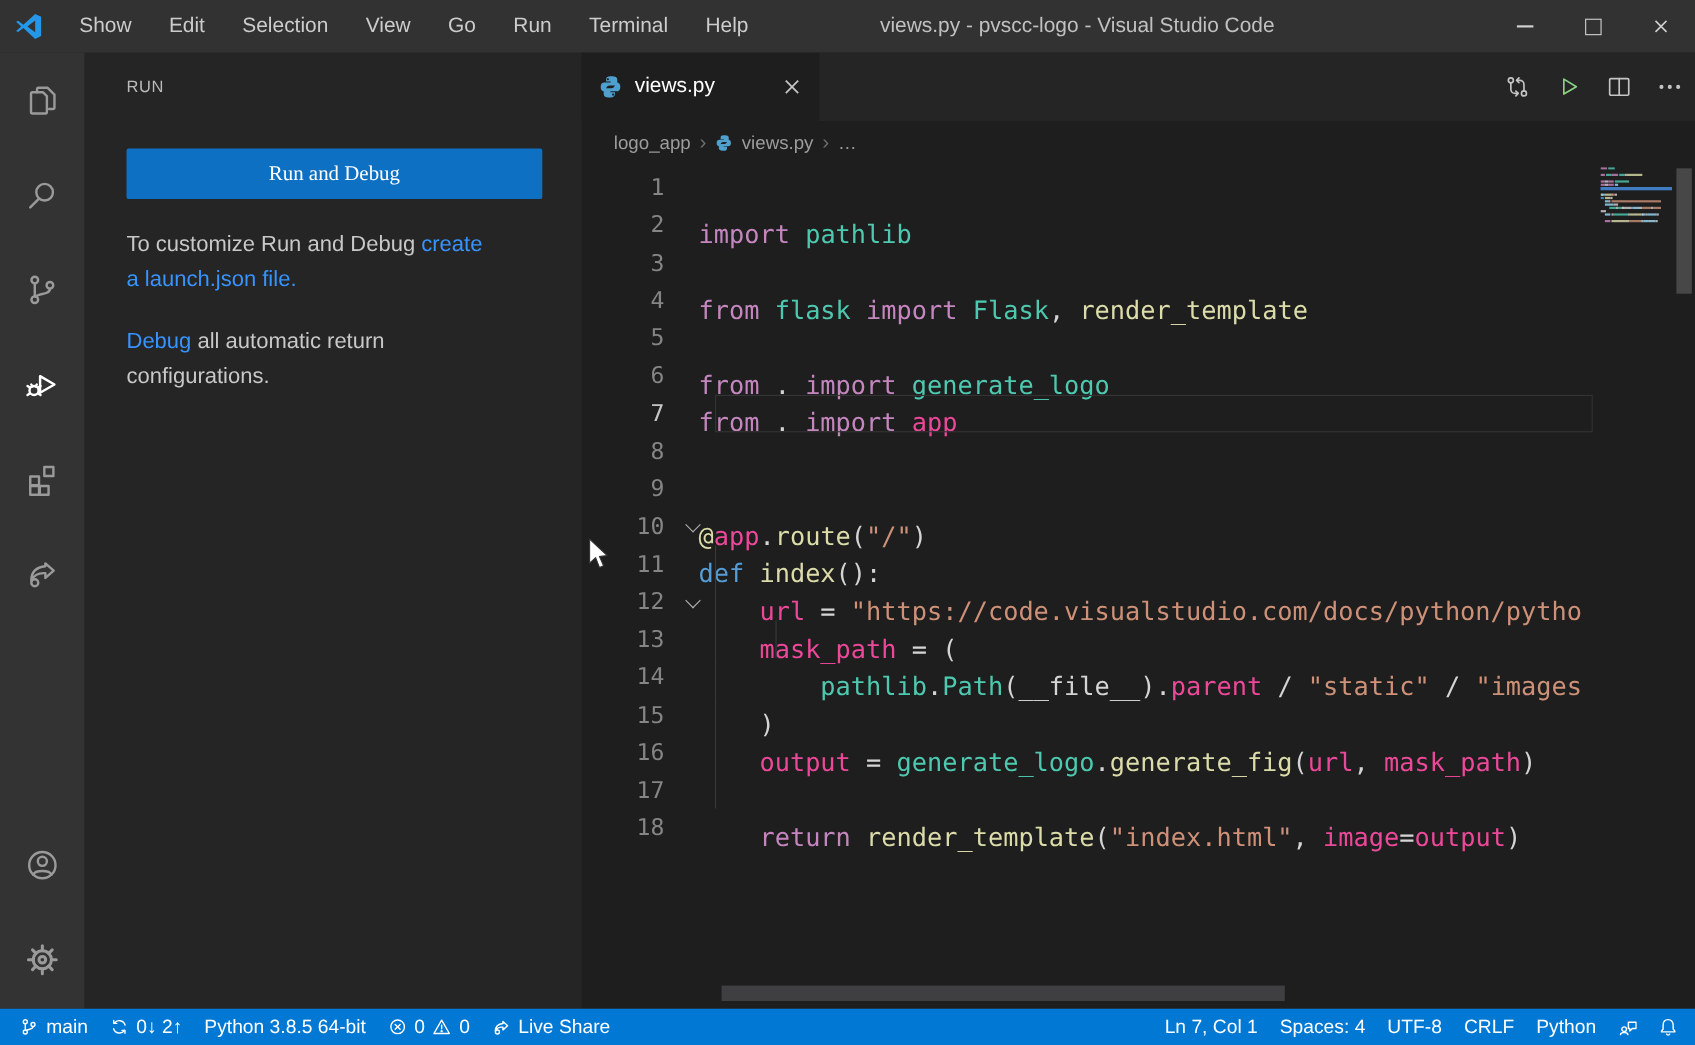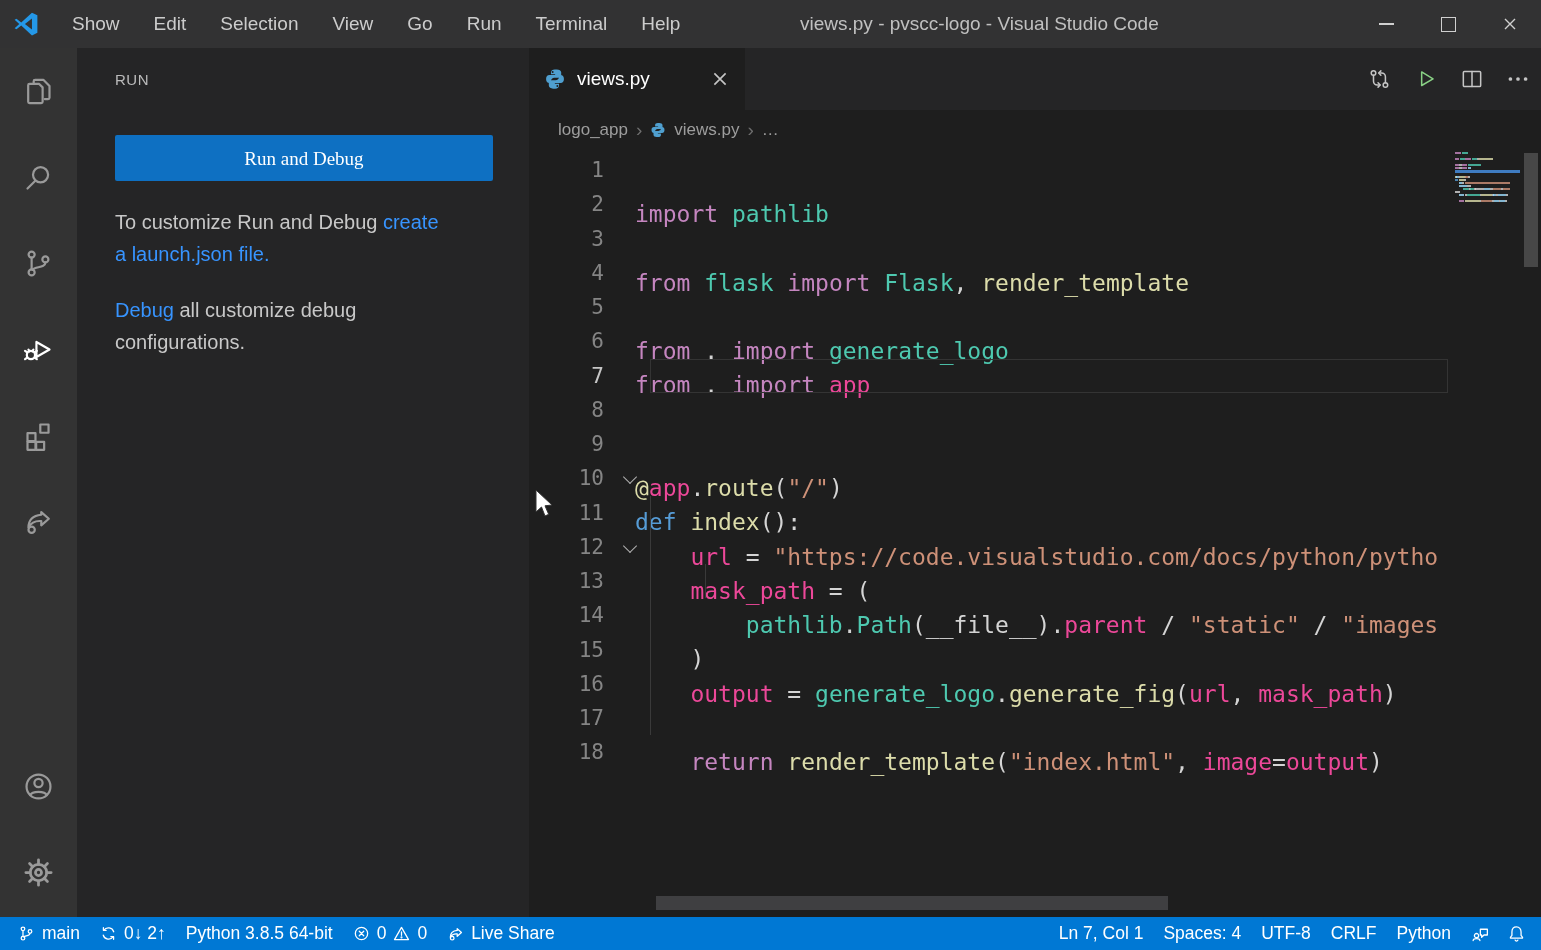--- a/index.html
+++ b/index.html
@@ -175,21 +175,21 @@
     </div>
   </div>
 
   <div class="sidebar">
     <div class="sidebar-title">RUN</div>
     <button class="run-btn" style="background: rgb(14, 112, 194);">Run and Debug</button>
     <div class="sb-para p1">
       <span>To customize Run and Debug </span><a class="link"><span>create</span><br><span>a launch.json file.</span></a>
     </div>
     <div class="sb-para p2">
-      <a class="link">Debug</a><span> all customize debug</span><br><span>configurations.</span>
+      <a class="link">Debug</a><span> all automatic return</span><br><span>configurations.</span>
     </div>
   </div>
 
   <div class="editor">
     <div class="tabbar">
       <div class="tab">
         <svg width="22" height="22" viewBox="0 0 16 16">
           <path fill="#4F9FCF" d="M7.9 1C6.1 1 5.1 1.8 5.1 3.1v1.4h3v.6H3.9C2.5 5.1 1.5 6 1.5 8s1 2.9 2.4 2.9h1.2V9.4c0-1.3 1.1-2.3 2.4-2.3h3c1.1 0 2-.9 2-2V3.1C12.5 1.8 11 1 9.4 1z"></path>
           <circle cx="6.3" cy="2.9" r=".7" fill="#1e1e1e"></circle>
           <path fill="#4F9FCF" d="M8.1 15c1.8 0 2.8-.8 2.8-2.1v-1.4h-3v-.6h4.2c1.4 0 2.4-.9 2.4-2.9s-1-2.9-2.4-2.9h-1.2v1.5c0 1.3-1.1 2.3-2.4 2.3h-3c-1.1 0-2 .9-2 2v1.9C3.5 14.2 5 15 6.6 15z"></path>

